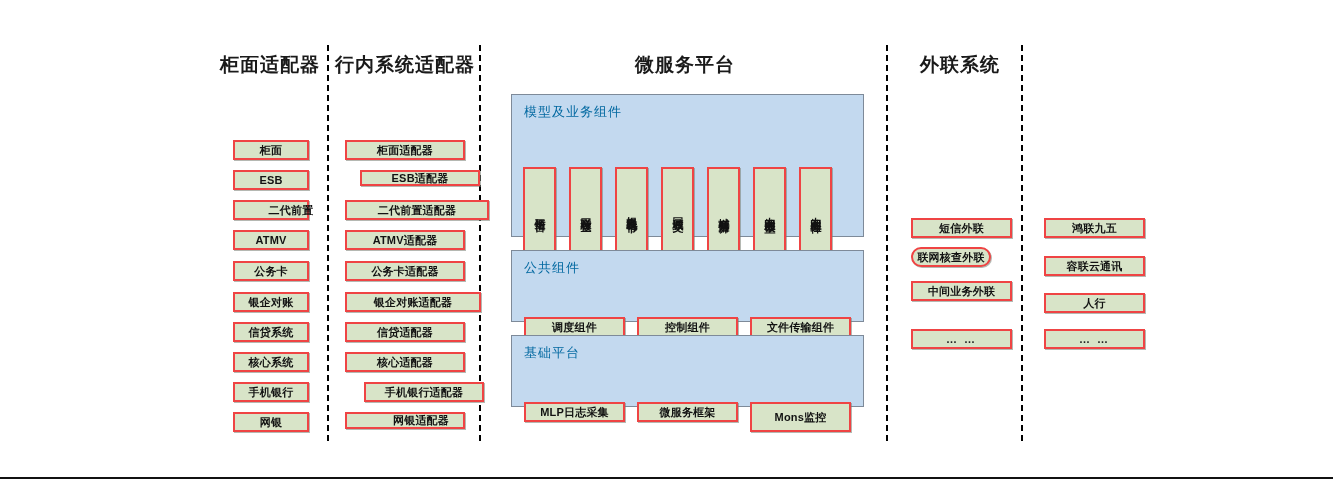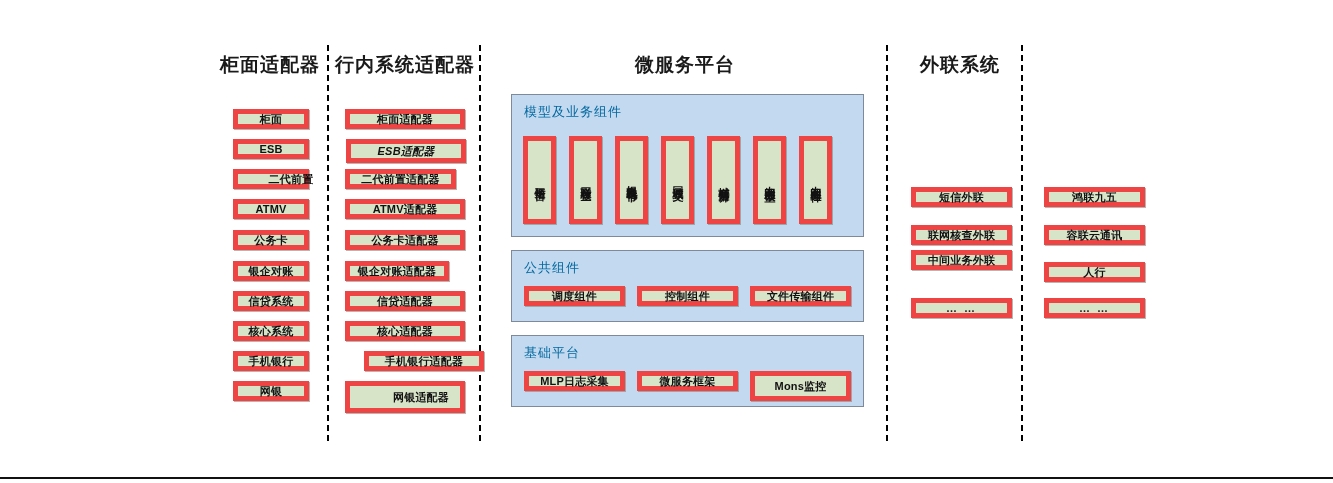--- a/index.html
+++ b/index.html
@@ -36,31 +36,32 @@
     width: 0;
     border-left: 2px dashed #000000;
     top: 45px;
     height: 396px;
   }
 
   
   .node {
     position: absolute;
     background: #d8e4c8;
-    border: 5px solid #ef4444;
+    border: 2px solid #ef4444;
     box-shadow: 1px 1px 0 rgba(120,125,115,0.55);
     display: flex;
     align-items: center;
     justify-content: center;
     font-size: 11px;
     font-weight: bold;
     color: #121212;
     box-sizing: border-box;
     white-space: nowrap;
     letter-spacing: 0.2px;
+    margin-top: 31px;
   }
   .node.dots {
     letter-spacing: 2px;
     color: #222;
   }
 
   
   .node.vert {
     writing-mode: vertical-rl;
     text-orientation: upright;
@@ -120,29 +121,29 @@
   <div class="node" style="left:233px; top:169px; width:76px; height:20px;padding-left:40px;">二代前置</div>
   <div class="node" style="left:233px; top:199px; width:76px; height:20px;">ATMV</div>
   <div class="node" style="left:233px; top:230px; width:76px; height:20px;">公务卡</div>
   <div class="node" style="left:233px; top:261px; width:76px; height:20px;">银企对账</div>
   <div class="node" style="left:233px; top:291px; width:76px; height:20px;">信贷系统</div>
   <div class="node" style="left:233px; top:321px; width:76px; height:20px;">核心系统</div>
   <div class="node" style="left:233px; top:351px; width:76px; height:20px;">手机银行</div>
   <div class="node" style="left:233px; top:381px; width:76px; height:20px;">网银</div>
 
   <div class="node" style="left:345px; top:109px; width:120px; height:20px;">柜面适配器</div>
-  <div class="node" style="left:346px; top:139px; width:120px; height:24px;font-style:italic;">ESB适配器</div>
-  <div class="node" style="left:345px; top:169px; width:111px; height:20px;">二代前置适配器</div>
+  <div class="node" style="left:360px; top:139px; width:120px; height:16px;">ESB适配器</div>
+  <div class="node" style="left:345px; top:169px; width:144px; height:20px;">二代前置适配器</div>
   <div class="node" style="left:345px; top:199px; width:120px; height:20px;">ATMV适配器</div>
   <div class="node" style="left:345px; top:230px; width:120px; height:20px;">公务卡适配器</div>
-  <div class="node" style="left:345px; top:261px; width:104px; height:20px;text-align:center;">银企对账适配器</div>
+  <div class="node" style="left:345px; top:261px; width:136px; height:20px;text-align:center;">银企对账适配器</div>
   <div class="node" style="left:345px; top:291px; width:120px; height:20px;">信贷适配器</div>
   <div class="node" style="left:345px; top:321px; width:120px; height:20px;">核心适配器</div>
   <div class="node" style="left:364px; top:351px; width:120px; height:20px;text-align:right;">手机银行适配器</div>
-  <div class="node" style="left:345px; top:381px; width:120px; height:32px;padding-left:32px;">网银适配器</div>
+  <div class="node" style="left:345px; top:381px; width:120px; height:17px;padding-left:32px;">网银适配器</div>
 
   <div class="panel" style="left:511px; top:94px; width:353px; height:143px;">
     <div class="panel-label">模型及业务组件</div>
   </div>
   <div class="node vert" style="left:523px; top:136px; width:33px; height:88px;">短信平台</div>
   <div class="node vert" style="left:569px; top:136px; width:33px; height:88px;">联网核查</div>
   <div class="node vert" style="left:615px; top:136px; width:33px; height:88px;">银联及银行卡</div>
   <div class="node vert" style="left:661px; top:136px; width:33px; height:88px;">同城票交</div>
   <div class="node vert" style="left:707px; top:136px; width:33px; height:88px;">城商行清算</div>
   <div class="node vert" style="left:753px; top:136px; width:33px; height:88px;">中间业务模型</div>
@@ -156,21 +157,21 @@
   <div class="node" style="left:750px; top:286px; width:101px; height:20px;">文件传输组件</div>
 
   <div class="panel" style="left:511px; top:335px; width:353px; height:72px;">
     <div class="panel-label">基础平台</div>
   </div>
   <div class="node" style="left:524px; top:371px; width:101px; height:20px;">MLP日志采集</div>
   <div class="node" style="left:637px; top:371px; width:101px; height:20px;">微服务框架</div>
   <div class="node" style="left:750px; top:371px; width:101px; height:30px;">Mons监控</div>
 
   <div class="node" style="left:911px; top:187px; width:101px; height:20px;">短信外联</div>
-  <div class="node" style="left:911px; top:225px; width:101px; height:20px;">联网核查外联</div>
+  <div class="node" style="left:911px; top:216px; width:80px; height:20px;border-radius:10px;">联网核查外联</div>
   <div class="node" style="left:911px; top:250px; width:101px; height:20px;">中间业务外联</div>
   <div class="node dots" style="left:911px; top:298px; width:101px; height:20px;">… …</div>
 
   <div class="node" style="left:1044px; top:187px; width:101px; height:20px;">鸿联九五</div>
   <div class="node" style="left:1044px; top:225px; width:101px; height:20px;">容联云通讯</div>
   <div class="node" style="left:1044px; top:262px; width:101px; height:20px;">人行</div>
   <div class="node dots" style="left:1044px; top:298px; width:101px; height:20px;">… …</div>
 
   <div class="bottom-rule"></div>
 

